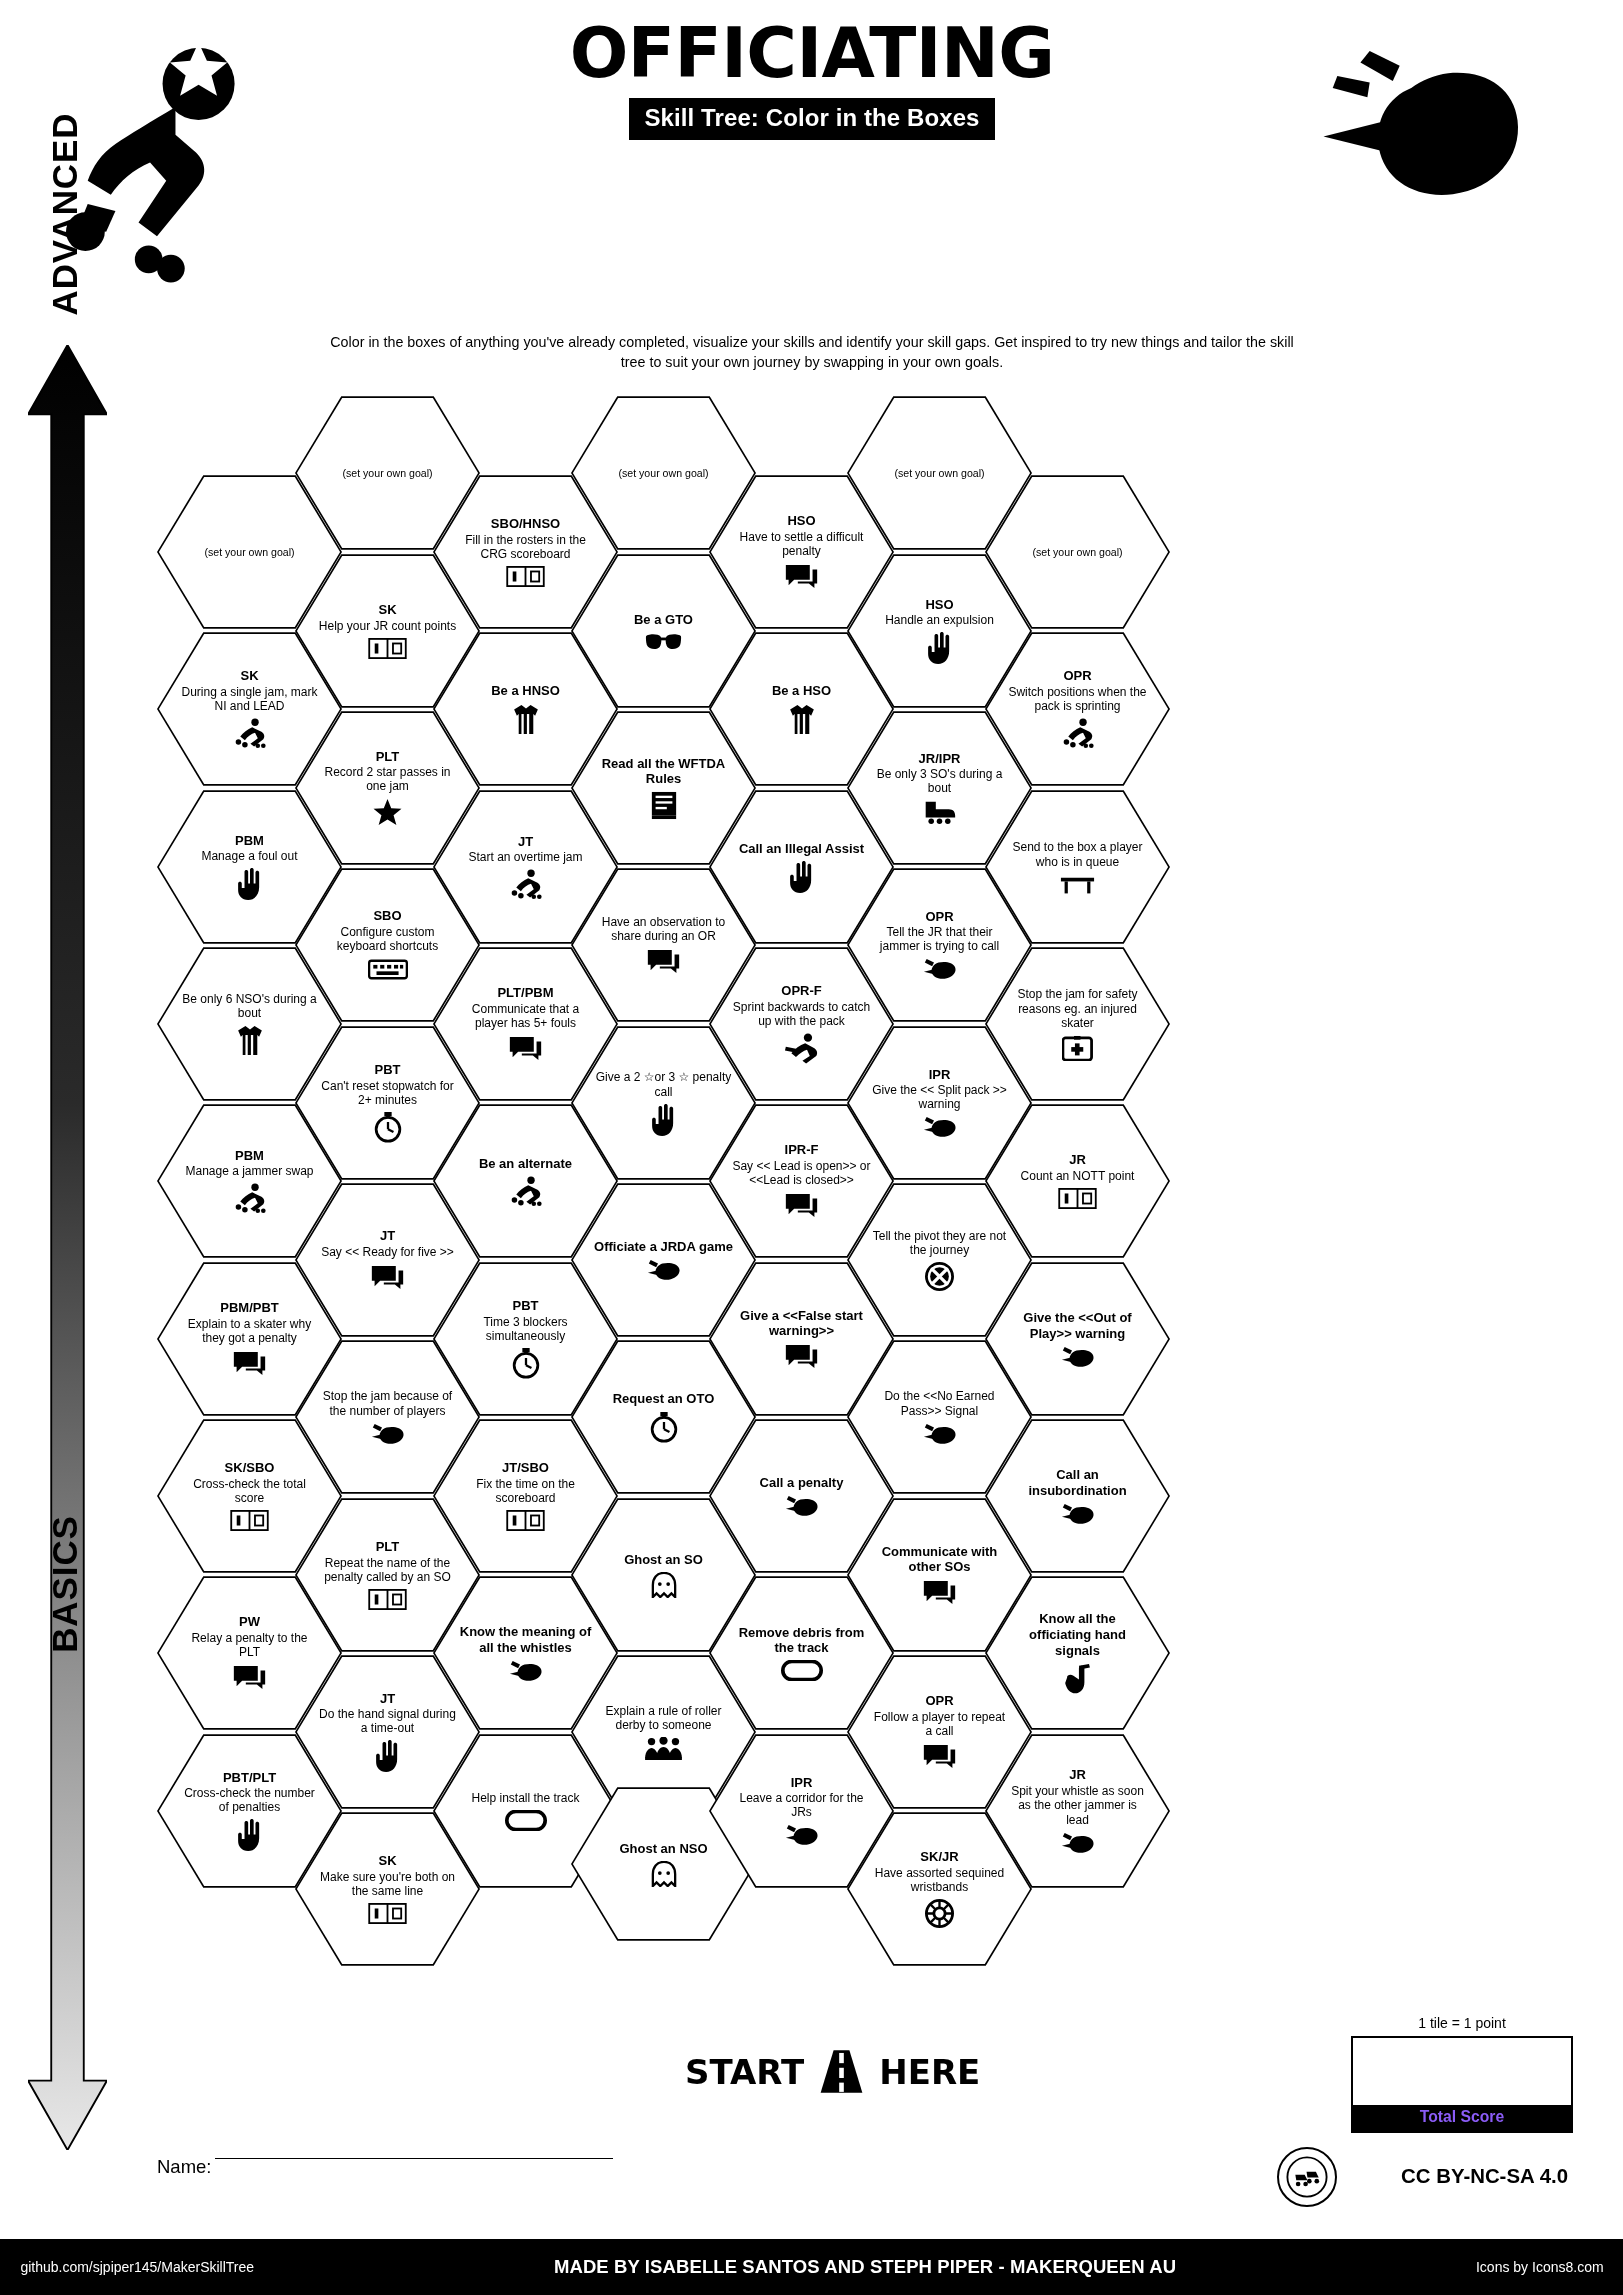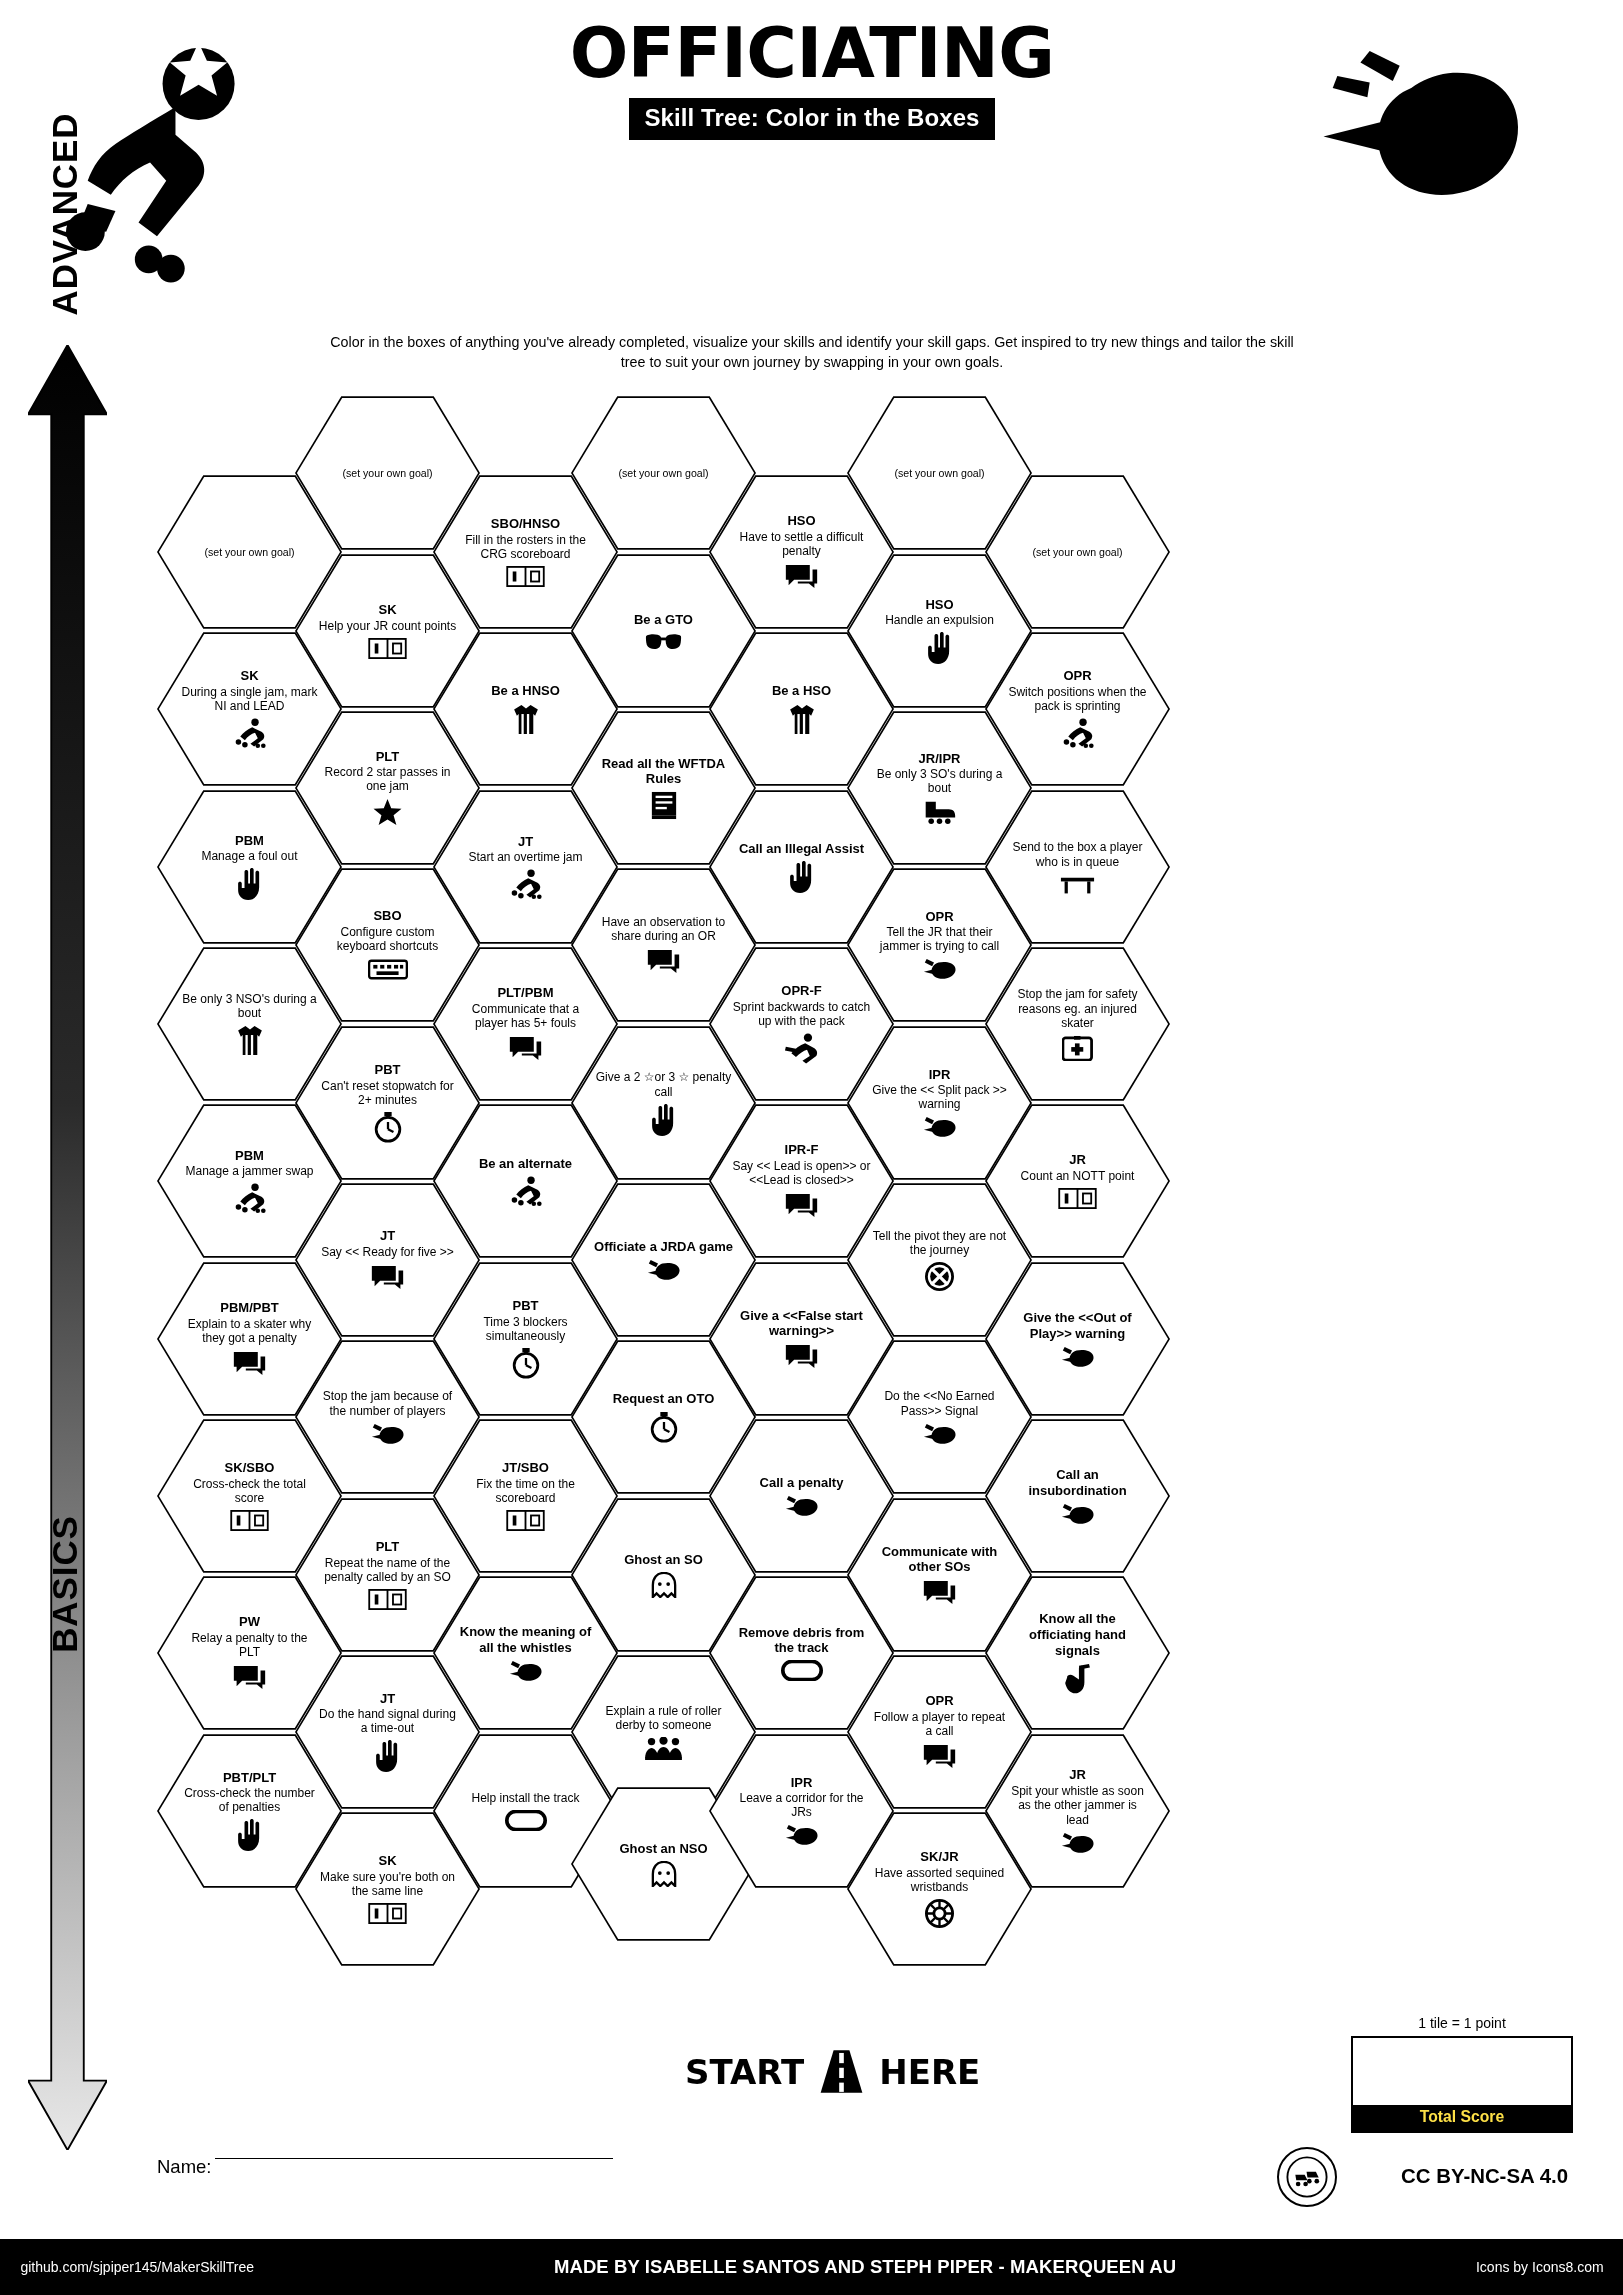--- a/index.html
+++ b/index.html
@@ -170,21 +170,21 @@
     top: 2015px;
     width: 222px;
     text-align: center;
     font-size: 14px;
   }
   .score-total {
     position: absolute;
     left: 0; bottom: 0;
     width: 100%;
     background: #000;
-    color: #fde047;
+    color: #8b5cf6;
     font-size: 15.7px;
     font-weight: 700;
     text-align: center;
     padding: 3.7px 0 4.6px 0;
   }
 
   .name-line {
     position: absolute;
     left: 157px;
     top: 2156px;
@@ -303,21 +303,21 @@
         <div class="txt">Manage a foul out</div>
         <span class="ico">
           <svg width="30" height="32" viewBox="0 0 64 70">
             <path d="M20 8 C20 3 28 3 28 8 L28 34 L32 34 L32 4 C32 -1 40 -1 40 4 L40 34 L44 34 L44 10 C44 5 52 5 52 10 L52 42 C52 58 42 70 28 70 C14 70 6 60 6 48 L6 34 C6 29 14 29 14 34 L14 44 L20 44 Z"></path>
           </svg>
         </span>
       </div>
     </div>
     <div class="hex" style="left: 157px; top: 944px;">
       <div class="hex-inner">
-        <div class="txt">Be only 3 NSO's during a bout</div>
+        <div class="txt">Be only 6 NSO's during a bout</div>
         <span class="ico">
           <svg width="26" height="31" viewBox="0 0 56 68">
             <path d="M18 2 L28 10 L38 2 L54 12 L48 26 L44 22 L44 66 L12 66 L12 22 L8 26 L2 12 Z"></path>
             <rect x="18" y="22" width="5" height="44" fill="#fff"></rect>
             <rect x="30" y="22" width="5" height="44" fill="#fff"></rect>
           </svg>
         </span>
       </div>
     </div>
     <div class="hex" style="left: 157px; top: 1101px;">

